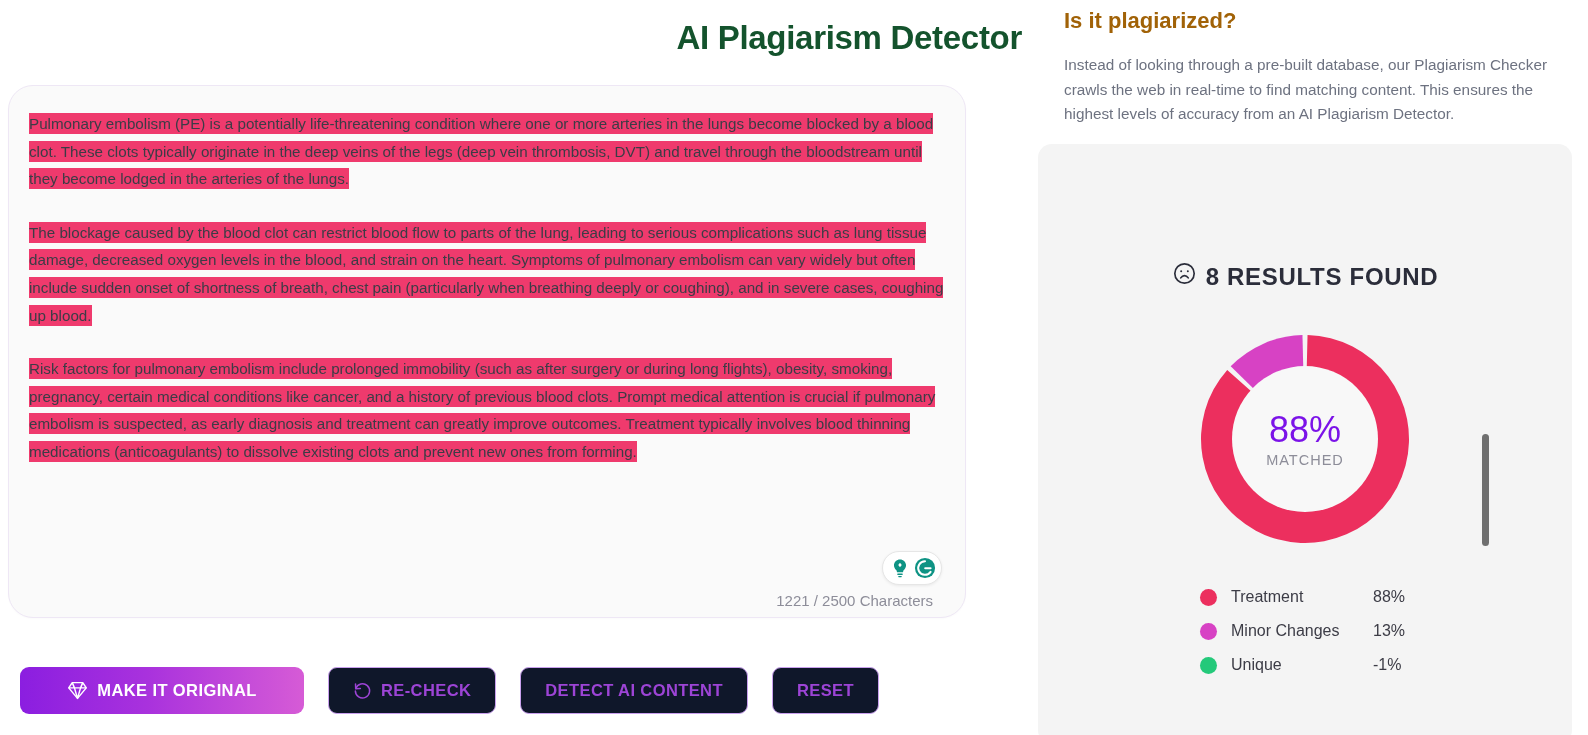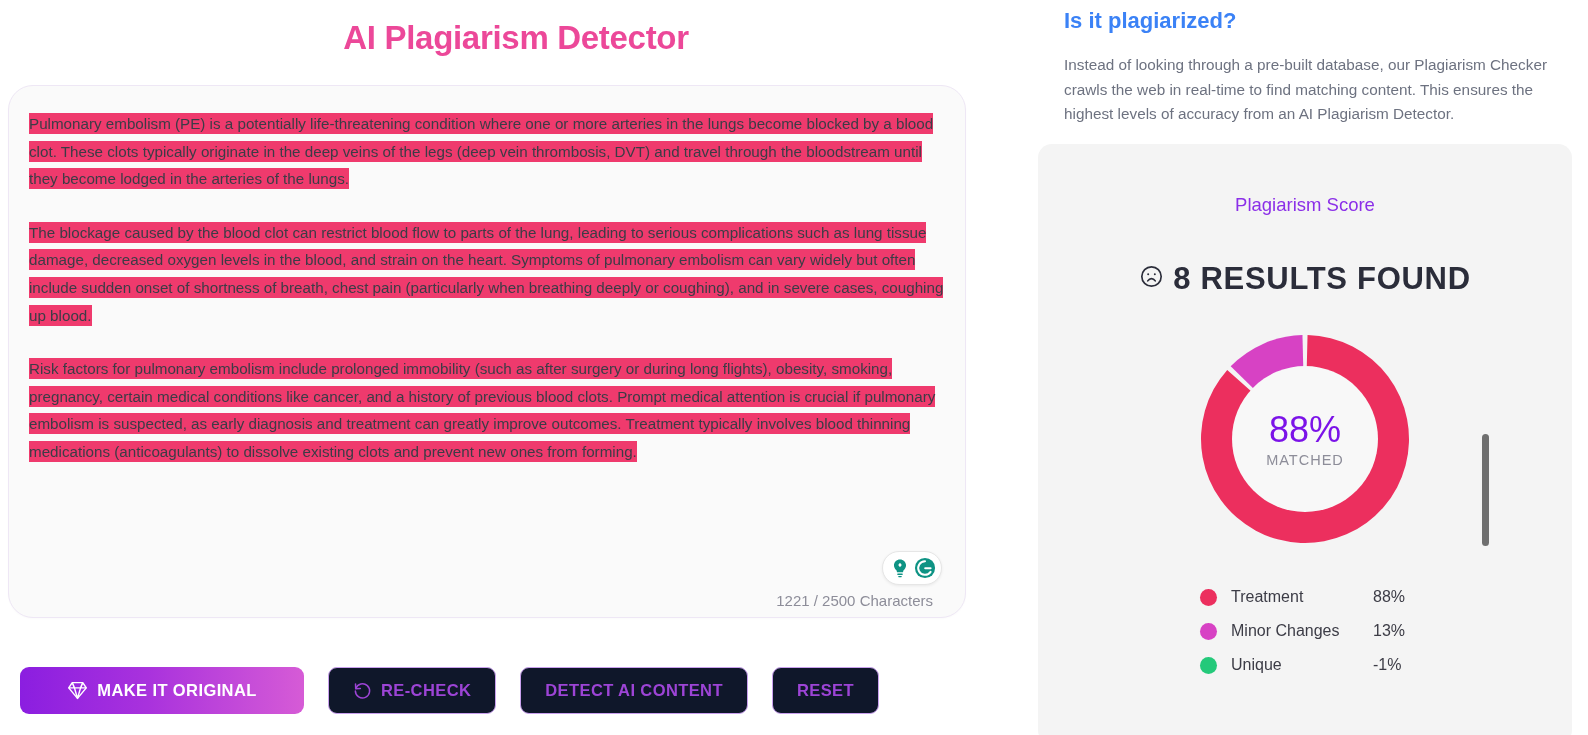--- a/index.html
+++ b/index.html
@@ -16,22 +16,22 @@
   .left-col {
     width: 1032px; height: 735px;
     position: relative;
     padding: 0 10px;
     background: #ffffff;
   }
 
   .page-title {
     font-size: 33px;
     font-weight: 700;
-    color: #ec4899;
-    text-align: center;
+    color: #14532d;
+    text-align: right;
     letter-spacing: -0.3px;
     margin-top: 14px;
     height: 48px;
     line-height: 48px;
   }
 
   .editor-card {
     position: absolute;
     left: 8px; top: 85px;
     width: 958px; height: 533px;
@@ -129,21 +129,21 @@
     position: relative;
     width: 556px; height: 735px;
     background: #ffffff;
     padding-left: 8px;
   }
   .rc-title {
     position: absolute;
     left: 32px; top: 8px;
     font-size: 22px;
     font-weight: 700;
-    color: #3b82f6;
+    color: #a16207;
   }
   .rc-desc {
     position: absolute;
     left: 32px; top: 53px;
     width: 518px;
     font-size: 15.3px;
     line-height: 24.6px;
     color: #6d7280;
   }
 
@@ -167,21 +167,21 @@
   }
 
   .results-found {
     position: absolute;
     left: 0; top: 117px;
     width: 534px;
     display: flex;
     align-items: center;
     justify-content: center;
     gap: 9px;
-    font-size: 31px;
+    font-size: 24px;
     font-weight: 700;
     letter-spacing: 0.7px;
     color: #2b2d3a;
   }
 
   .donut-wrap {
     position: absolute;
     left: 152px; top: 180px;
     width: 230px; height: 230px;
   }
@@ -311,21 +311,20 @@
 
   <div class="v-divider"></div>
 
   <div class="right-col">
 
     <div class="rc-title">Is it plagiarized?</div>
     <div class="rc-desc">Instead of looking through a pre-built database, our Plagiarism Checker crawls the web in real-time to find matching content. This ensures the highest levels of accuracy from an AI Plagiarism Detector.</div>
 
     <div class="result-card">
 
-      <div class="score-label">Plagiarism Score</div>
 
       <div class="results-found">
         <span>
           <svg width="25" height="25" viewBox="0 0 24 24" fill="none" stroke="#2b2d3a" stroke-width="1.6">
             <circle cx="12" cy="12" r="9.3"></circle>
             <circle cx="8.8" cy="9.9" r="0.95" fill="#2b2d3a" stroke="none"></circle>
             <circle cx="15.2" cy="9.9" r="0.95" fill="#2b2d3a" stroke="none"></circle>
             <path d="M8.4 16.2c1-1.5 2.2-2.2 3.6-2.2s2.6.7 3.6 2.2" stroke-linecap="round"></path>
           </svg>
         </span>

